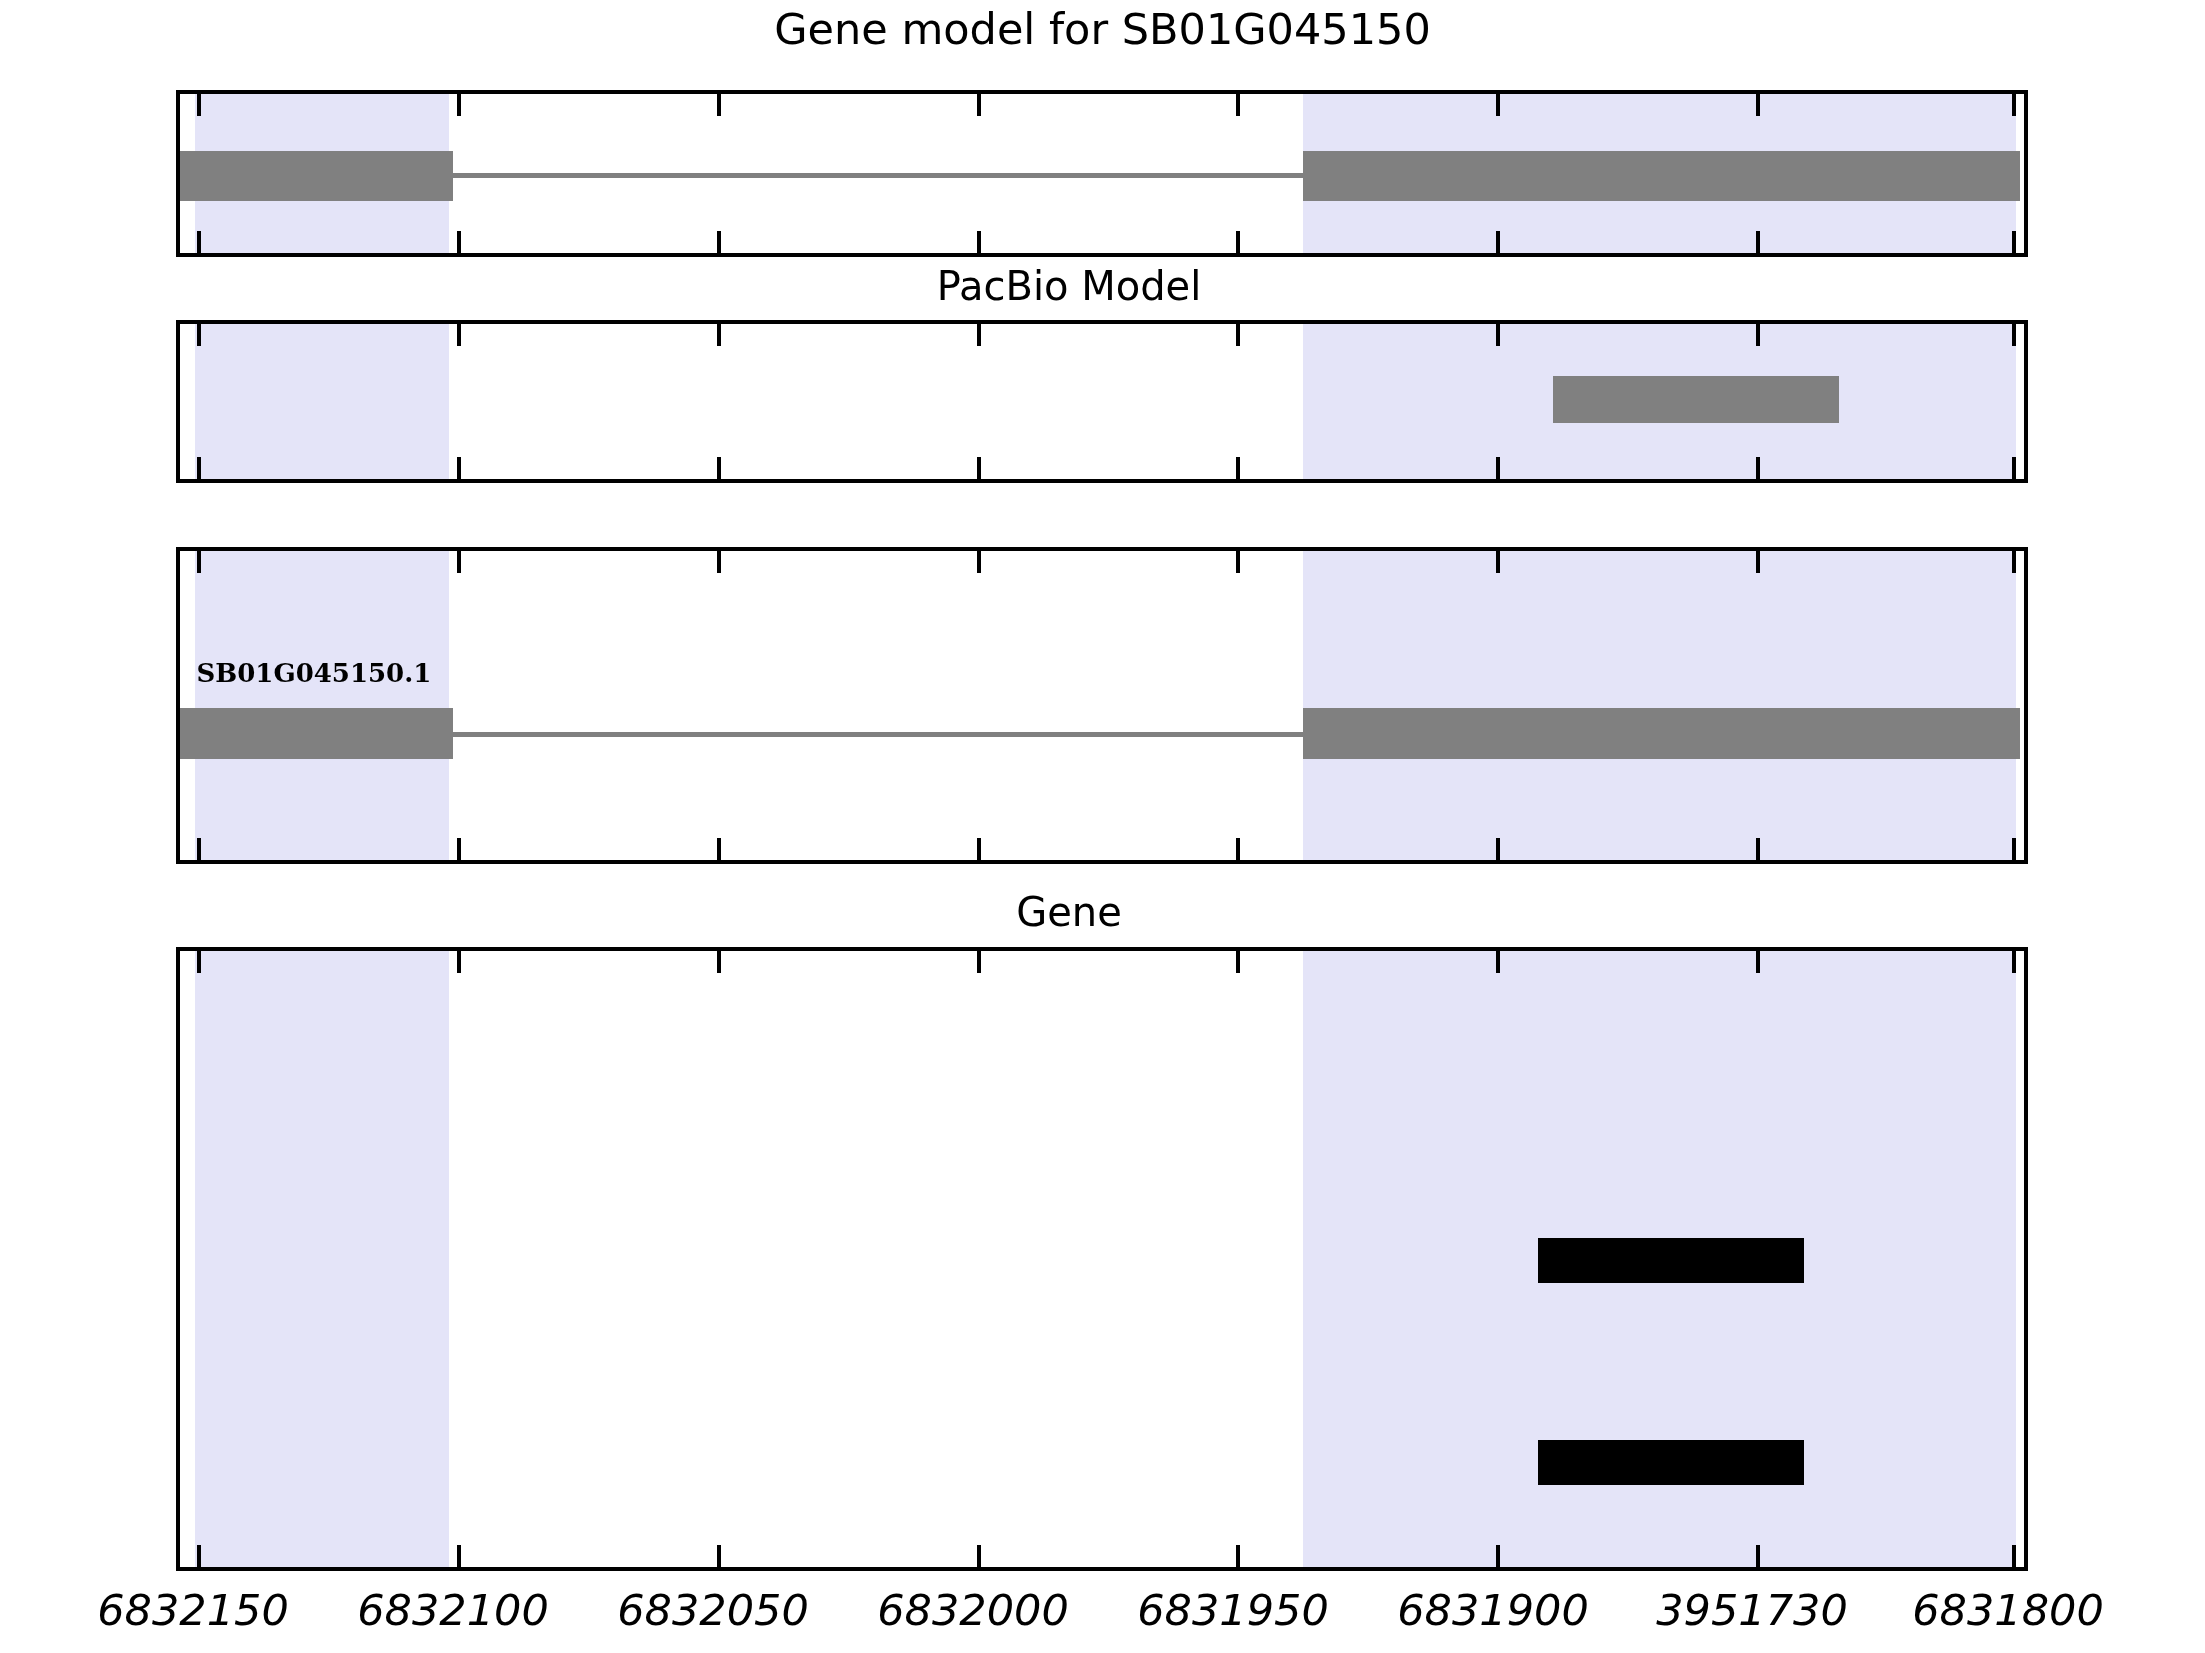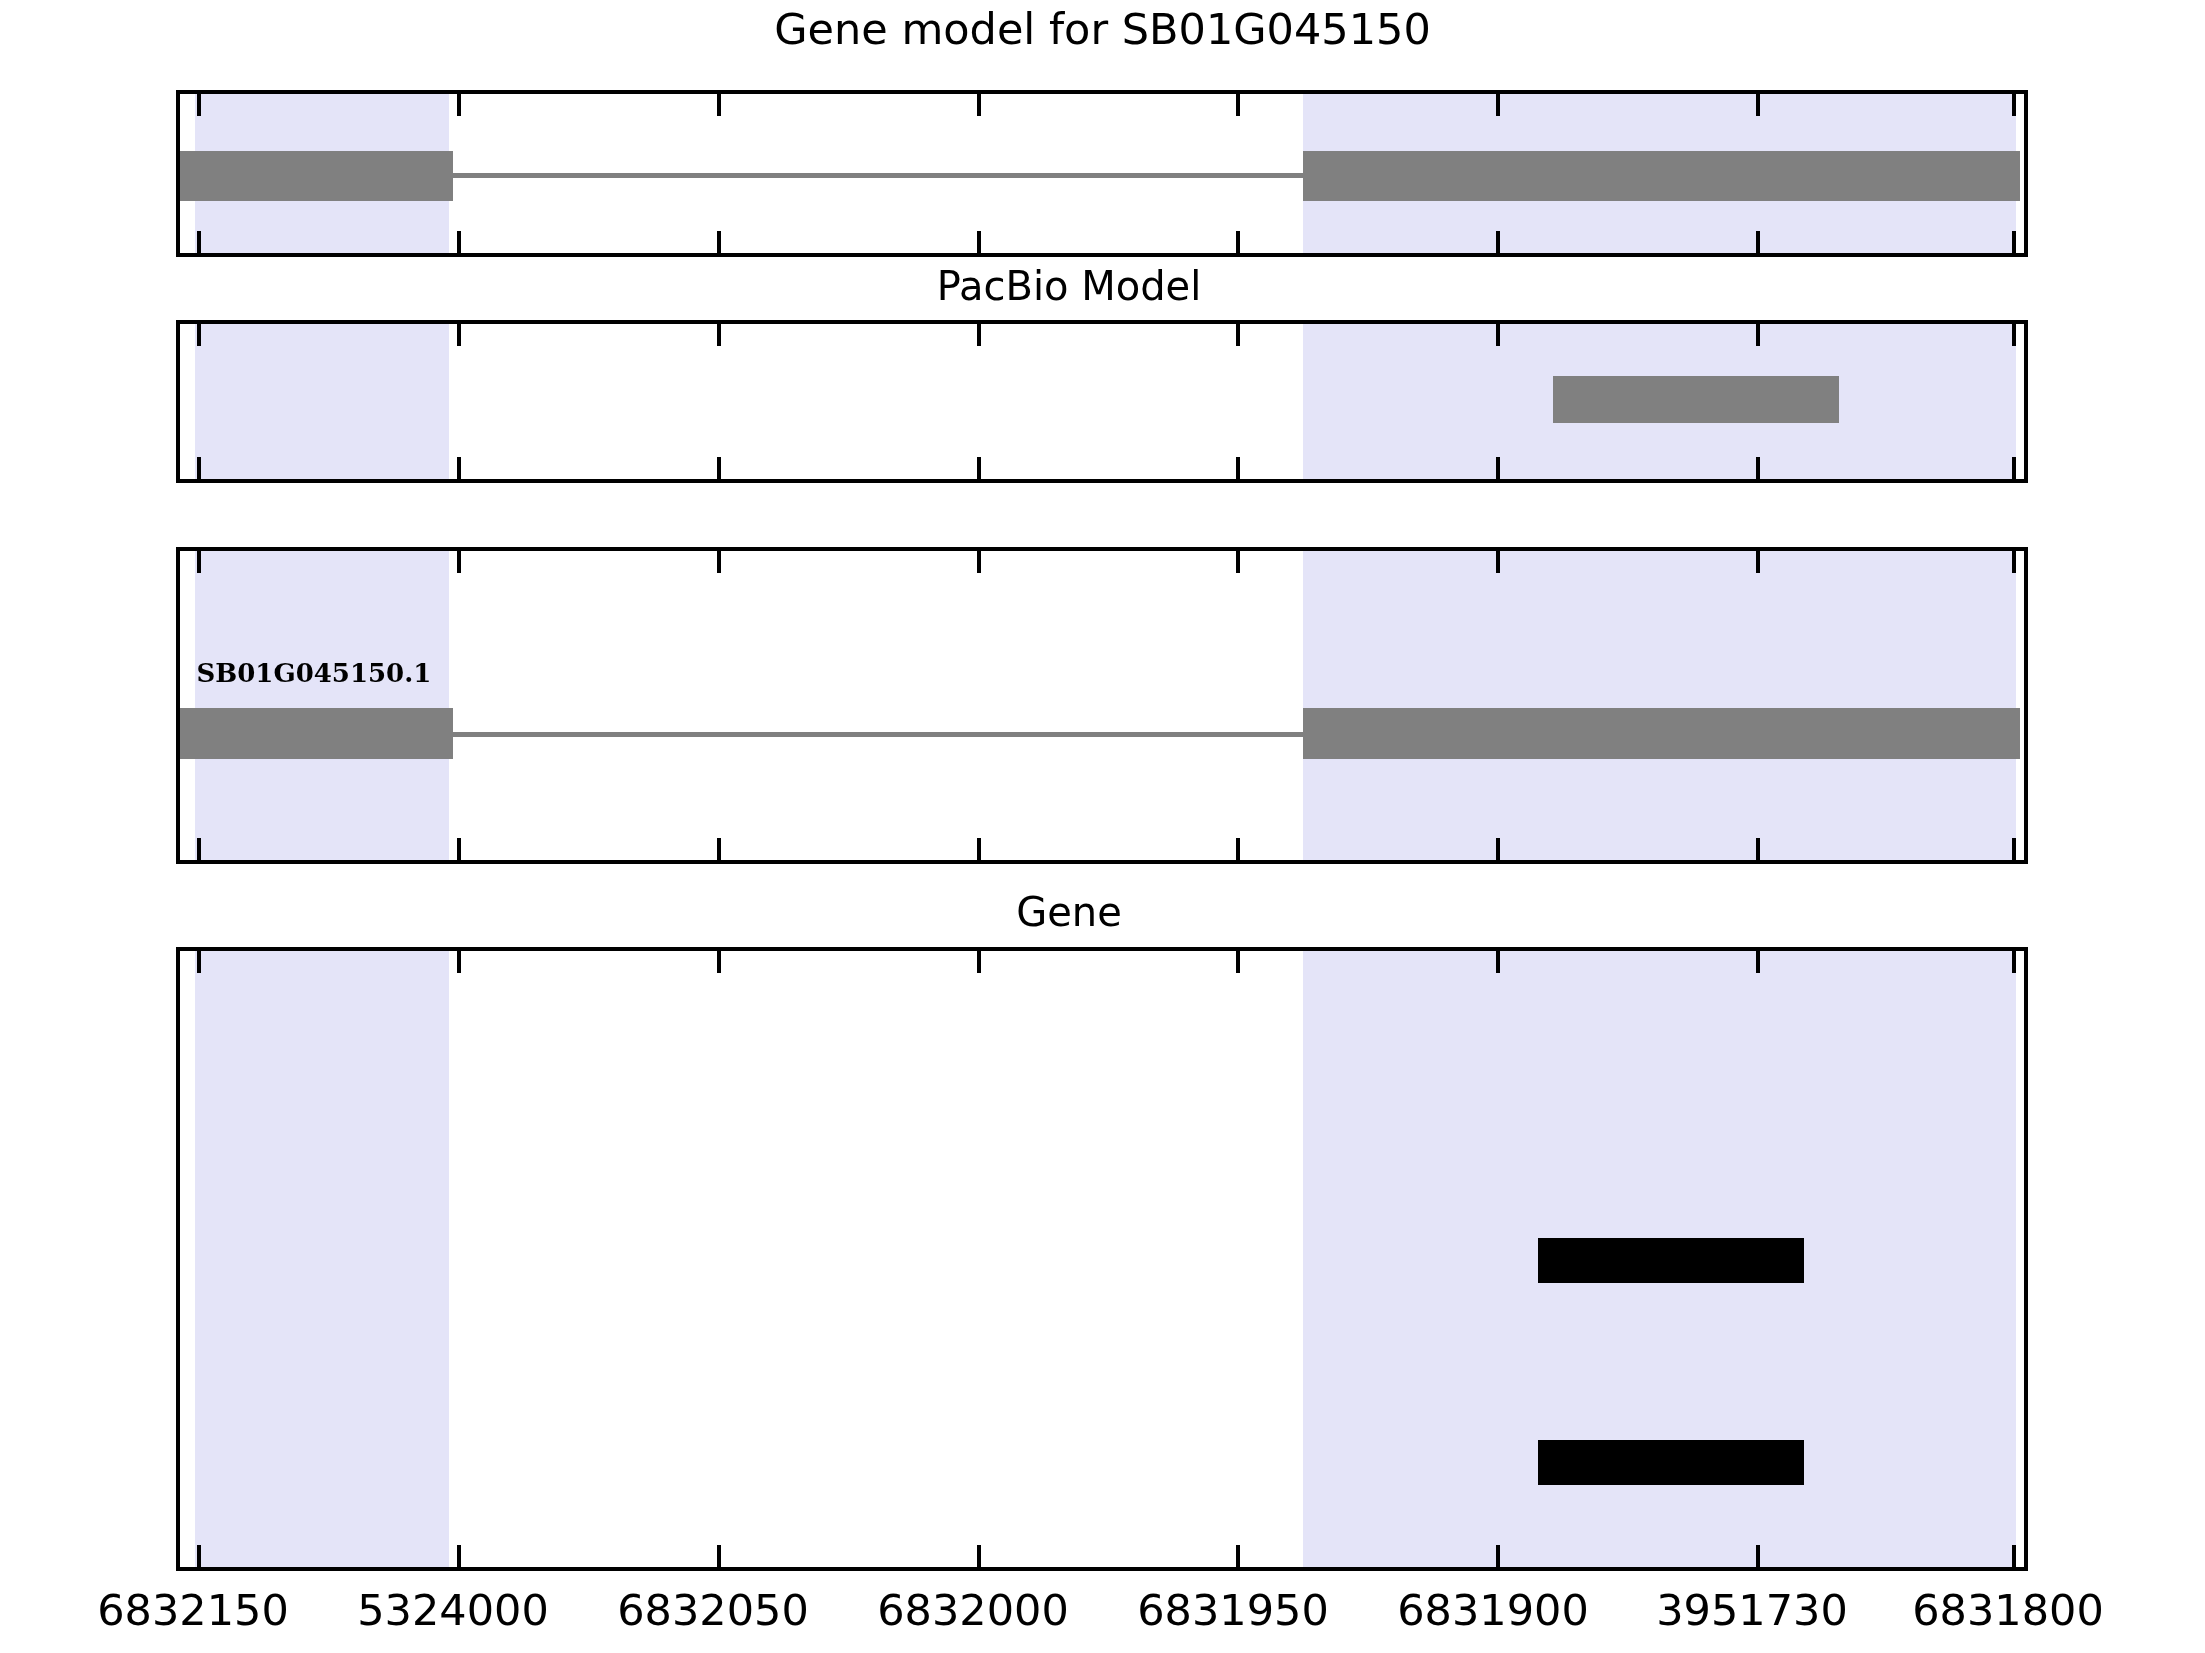--- a/index.html
+++ b/index.html
@@ -41,20 +41,21 @@
     font-family:"DejaVu Serif",serif;
     font-weight:bold;
     font-size:26px;
     color:#000;
     white-space:nowrap;
   }
 
   .axislabels{
     position:absolute;left:0;width:2205px;
     height:62px;
+    font-style:italic;
   }
   .axislabel{
     position:absolute;
     font-size:43px;
     color:#000;
     font-family:"DejaVu Sans",sans-serif;
     white-space:nowrap;
     transform:translateX(-50%);
     text-align:center;
   }
@@ -201,21 +202,21 @@
       <div class="tick bot" style="left:1576px;"></div>
       <div class="tick bot" style="left:1832px;"></div>
 
       <div class="readbar" style="left:1358px;top:287px;width:266px;height:45px;"></div>
       <div class="readbar" style="left:1358px;top:489px;width:266px;height:45px;"></div>
     </div>
   </div>
 
   <div class="axislabels" style="top:1585px;">
     <div class="axislabel" style="left:193px;">6832150</div>
-    <div class="axislabel" style="left:453px;">5324000</div>
+    <div class="axislabel" style="left:453px;">6832100</div>
     <div class="axislabel" style="left:713px;">6832050</div>
     <div class="axislabel" style="left:973px;text-align:right;">6832000</div>
     <div class="axislabel" style="left:1233px;">6831950</div>
     <div class="axislabel" style="left:1493px;">6831900</div>
     <div class="axislabel" style="left:1752px;">3951730</div>
     <div class="axislabel" style="left:2008px;">6831800</div>
   </div>
 
 </div>
 

